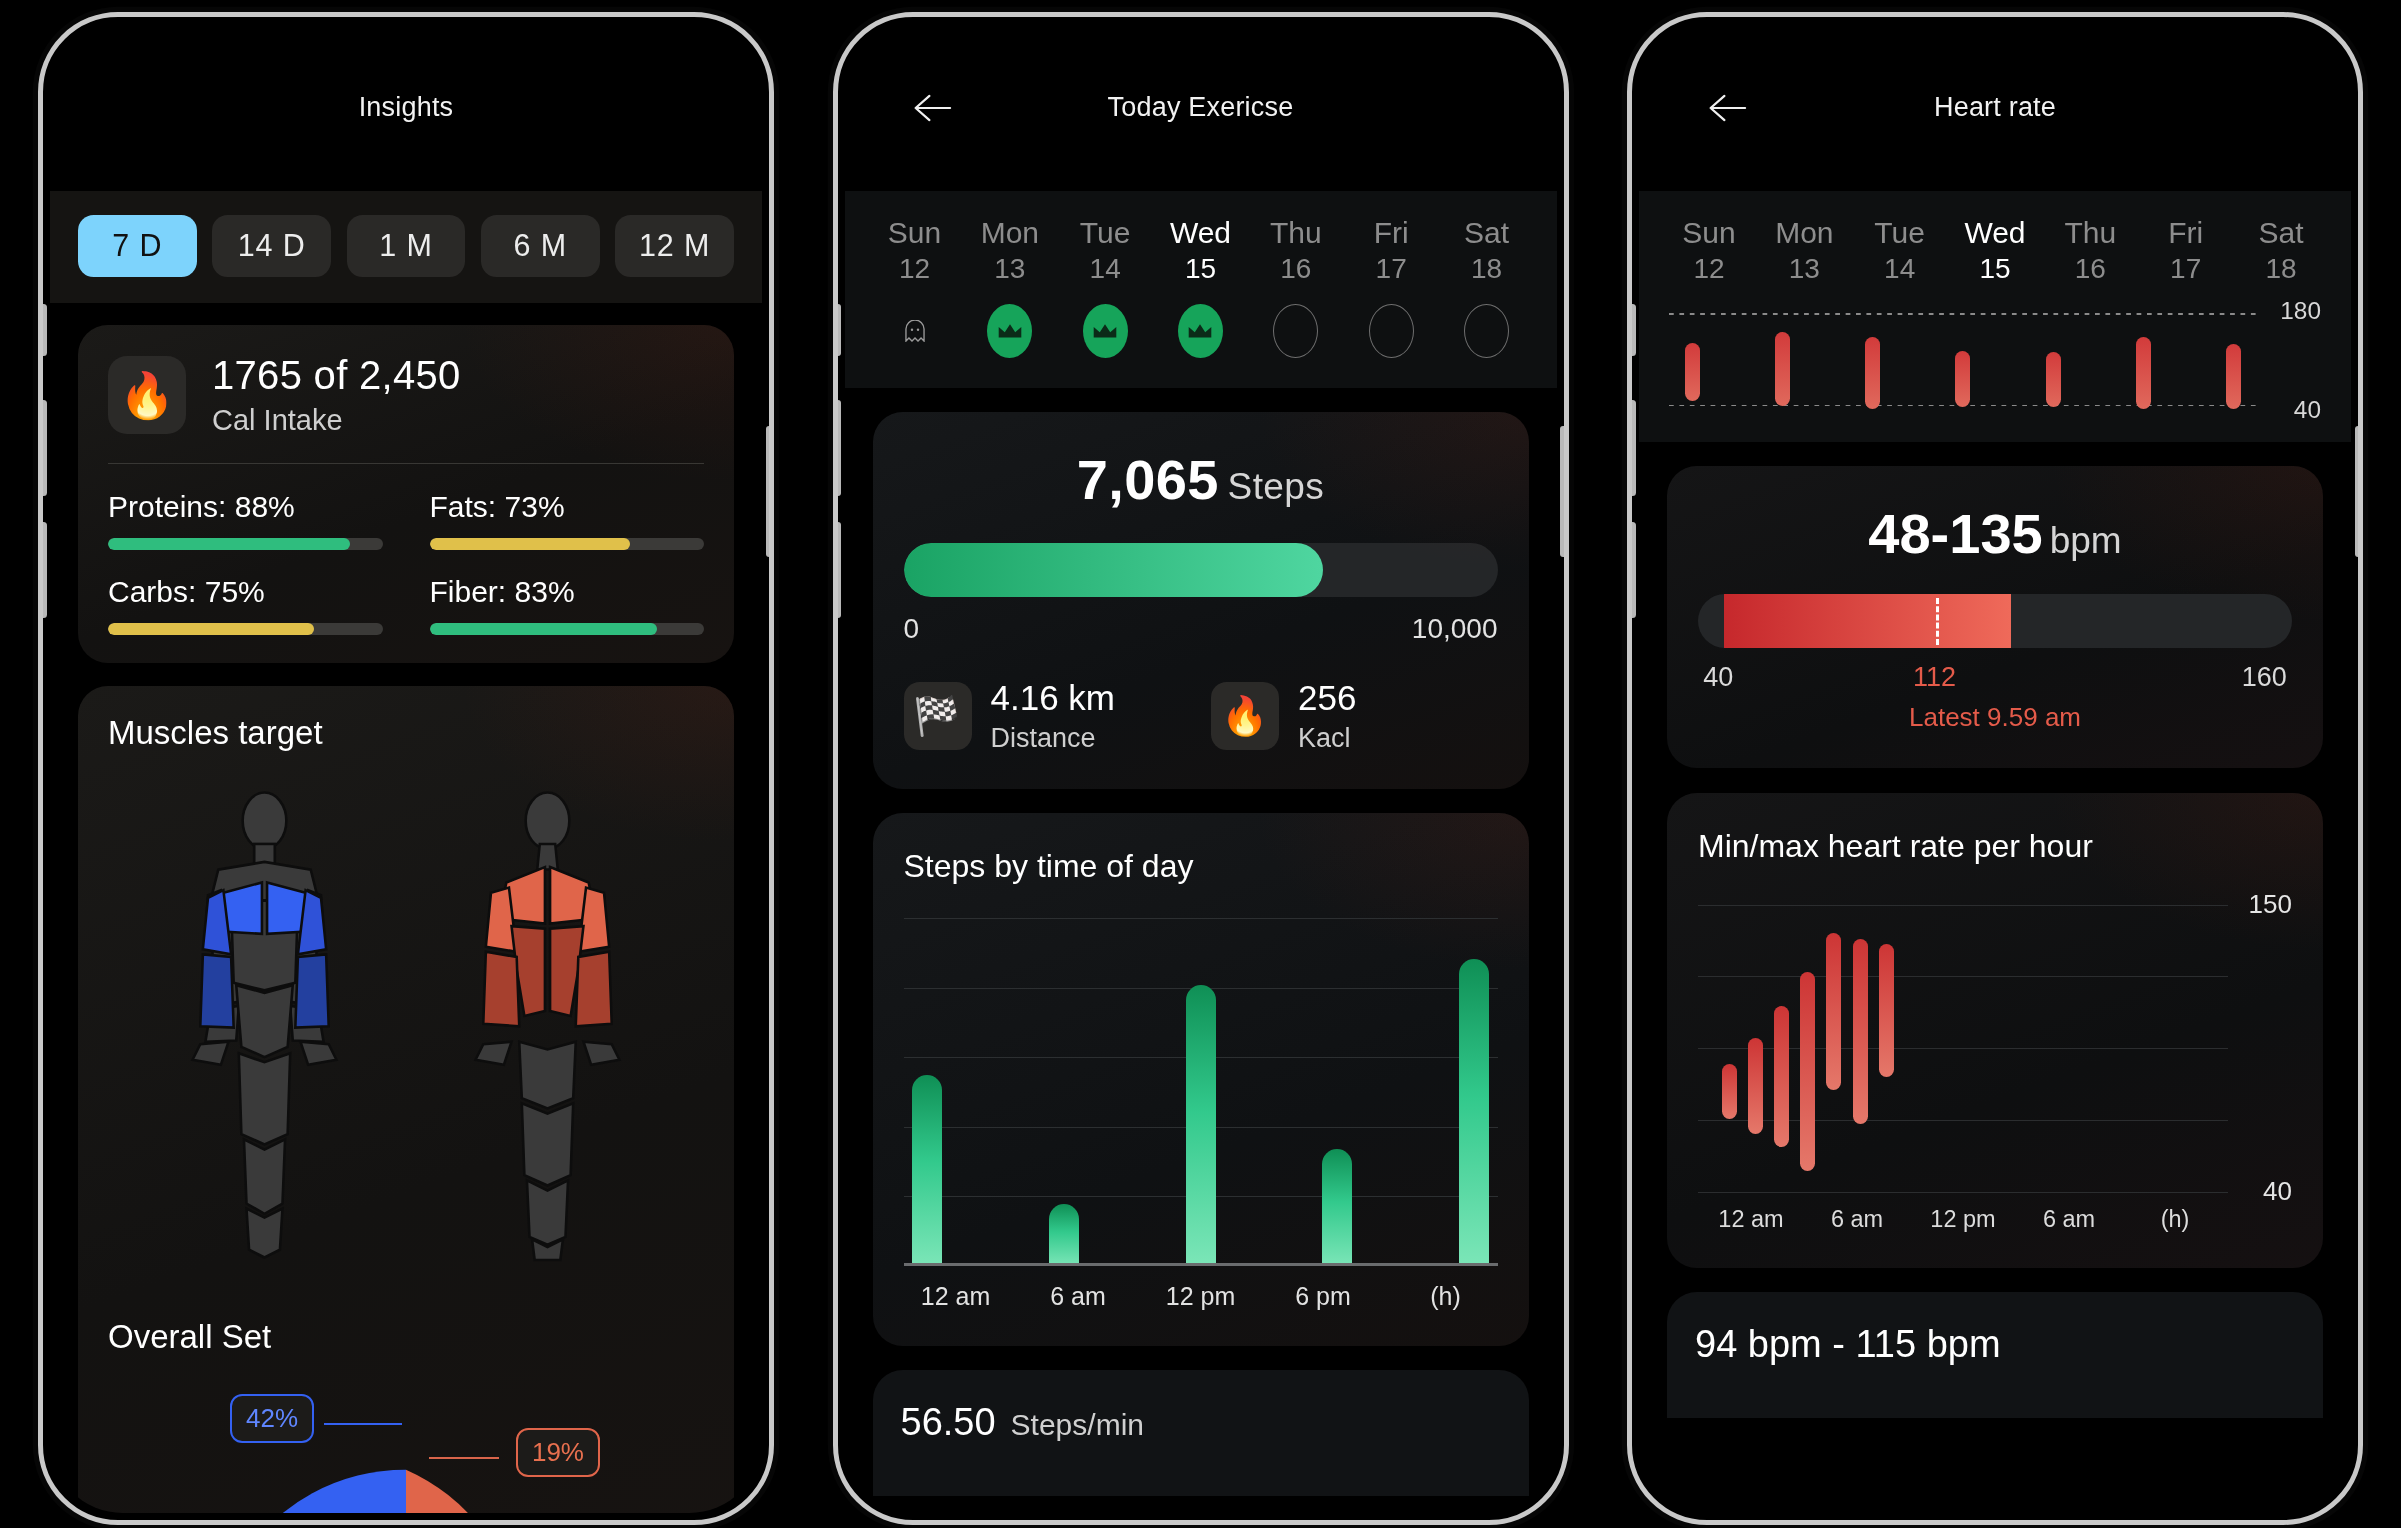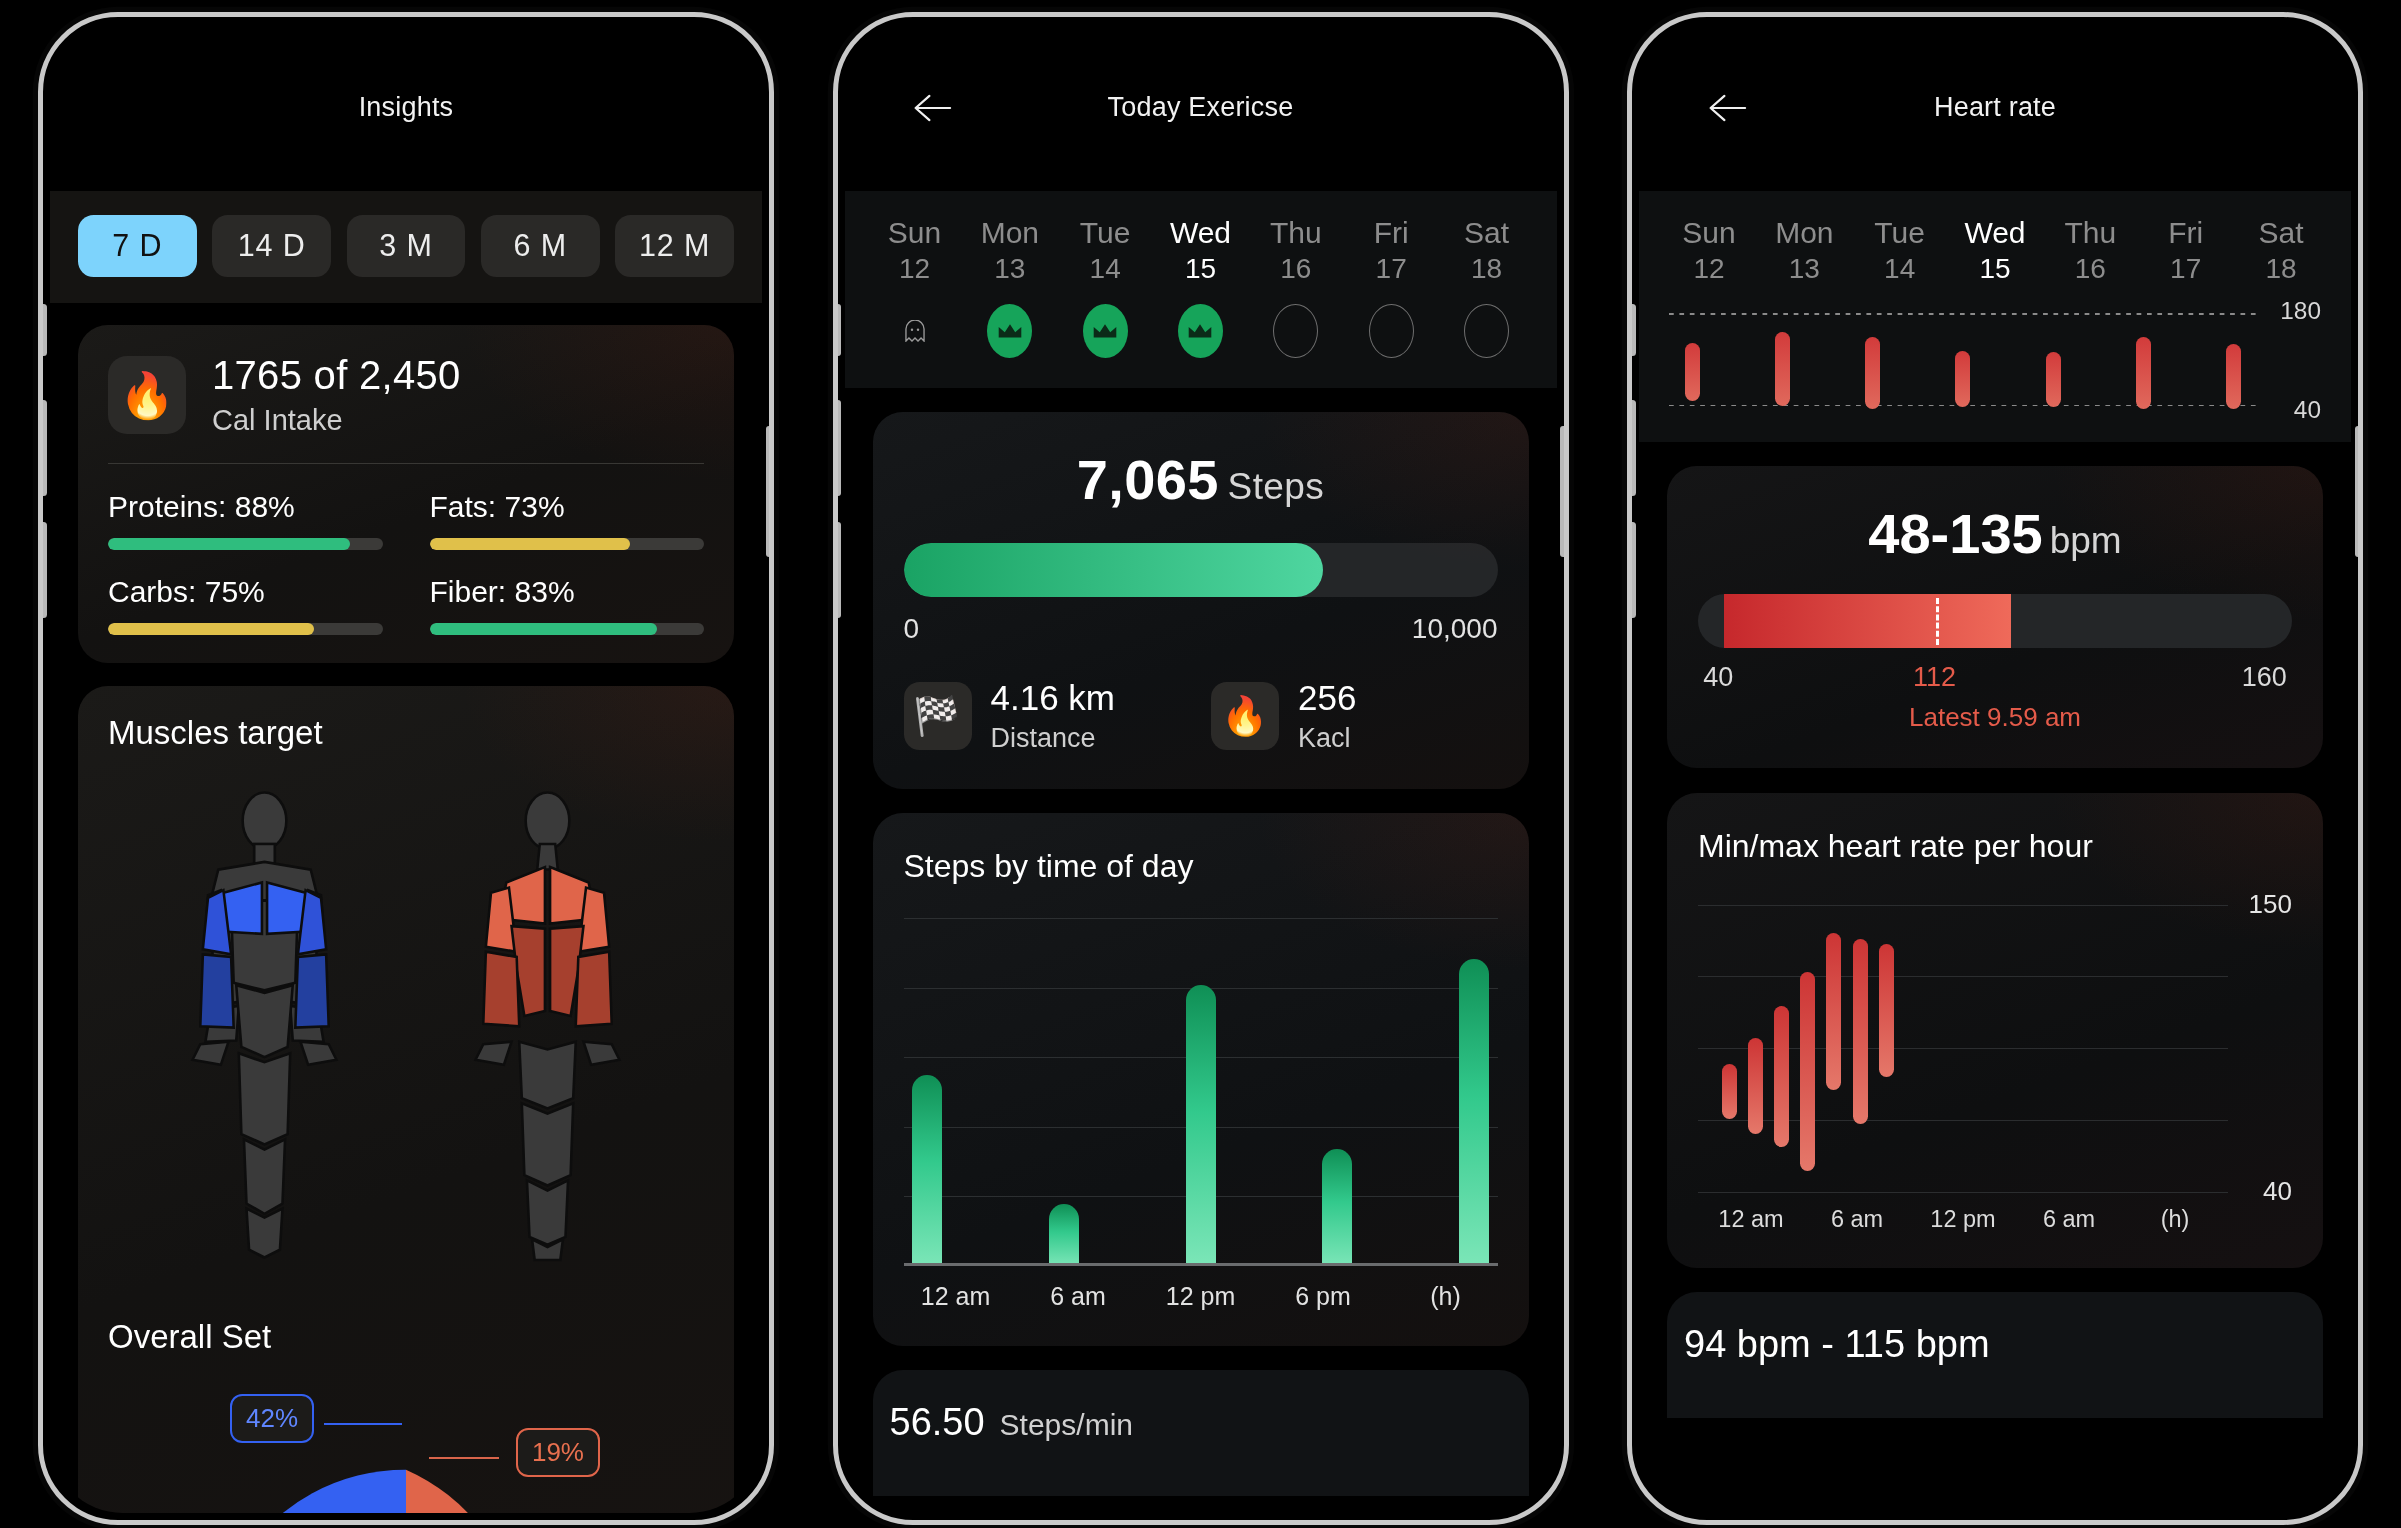--- a/index.html
+++ b/index.html
@@ -223,21 +223,21 @@
   .bars { position:absolute; left: 8.7px; right: 8.7px; bottom: 0; top: 0; display:flex; align-items:flex-end; justify-content: space-between; }
   .gbar { width: 30px; border-radius: 15.7px 15.7px 0 0; background: linear-gradient(180deg,#0f8f55 0%, #32c98c 45%, #7ce6b8 100%); }
   .axis-line { position:absolute; left:0; right:0; bottom:0; height:2.6px; background:#6a6c6e; }
   .xlabels { display:flex; justify-content: space-between; margin-top: 15.7px; padding: 0 0px; }
   .xlabels span { font-size: 25px; color:#e2e2e2; width: 104px; text-align:center; }
 
   .footer-card {
     background: #111315;
     border-radius: 30px 30px 0 0;
     margin-top: 24.4px;
-    padding: 31px 31px 52px 17px;
+    padding: 31px 31px 52px 28px;
   }
   .footer-card .fv { font-size: 38px; color:#fff; }
   .footer-card .fu { font-size: 30px; color:#d0d0d0; margin-left: 15px; }
 
   
   .hr-mini { position: relative; height: 104px; margin-top: 22.6px; }
   .hr-mini .dotted {
     position:absolute; left:0; right:64px; height:1.7px;
     background-image: linear-gradient(90deg,#8a8a8a 50%, transparent 50%);
     background-size: 10.4px 1.7px;
@@ -287,21 +287,21 @@
 
       <div class="hdr">
         <div class="hdr-title">Insights</div>
       </div>
 
       <div class="body">
 
         <div class="seg-wrap">
           <div class="seg active">7 D</div>
           <div class="seg">14 D</div>
-          <div class="seg">3 M</div>
+          <div class="seg">1 M</div>
           <div class="seg">6 M</div>
           <div class="seg">12 M</div>
         </div>
 
         <div class="p1-scroll">
 
           <div class="card">
             <div class="card-glow"></div>
             <div class="cal-row">
               <div class="icon-tile">🔥</div>

